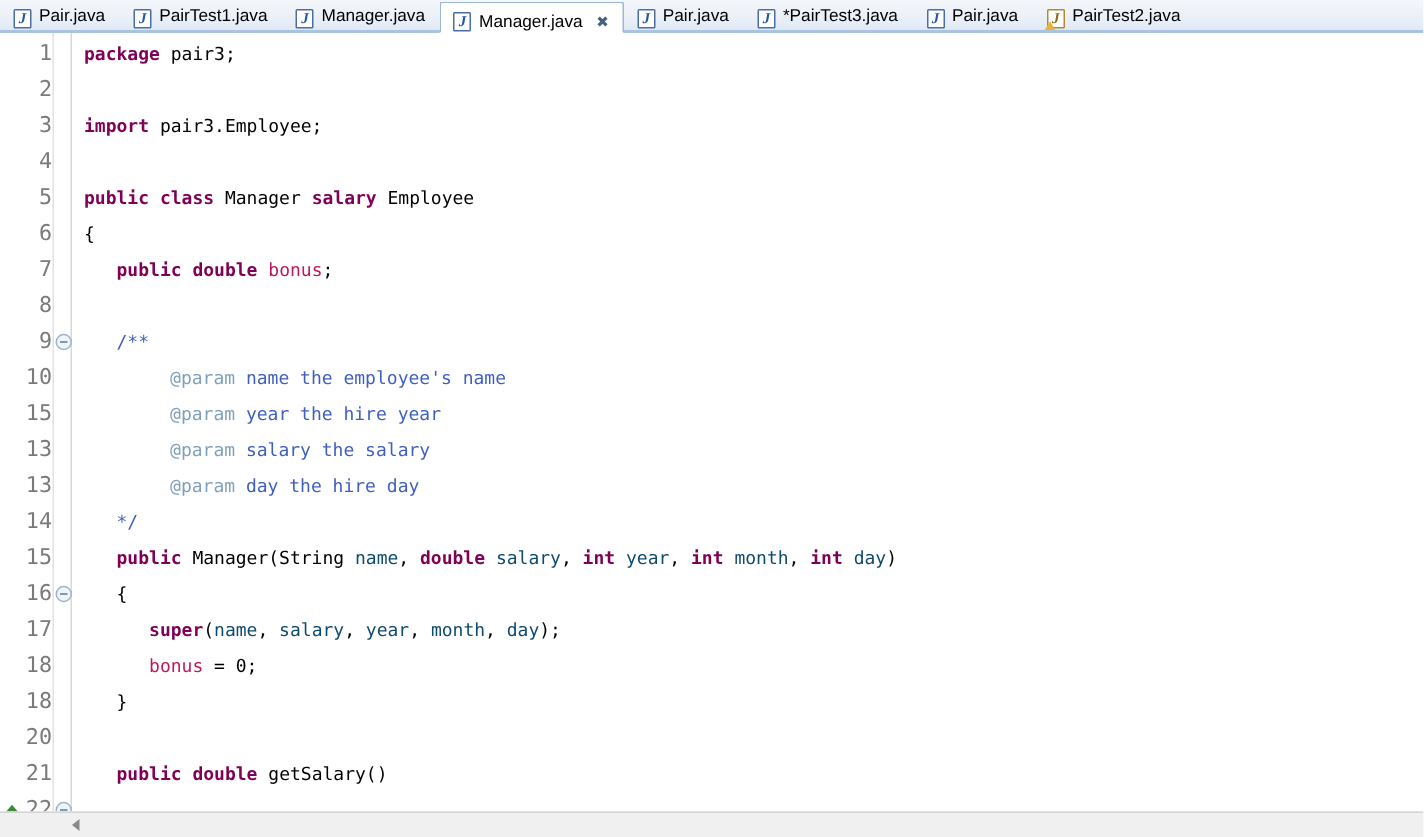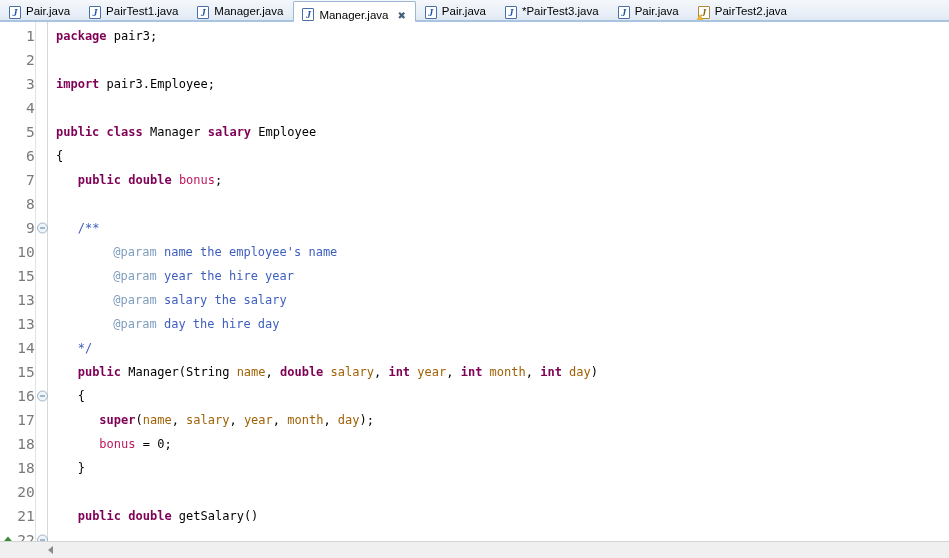--- a/index.html
+++ b/index.html
@@ -180,21 +180,21 @@
     height: 24px;
     line-height: 24px;
     white-space: pre;
     padding-left: 8px;
     color: #000000;
     letter-spacing: 0px;
   }
 
   .kw   { color: #7f0055; font-weight: bold; }
   .fld  { color: #be185d; }
-  .prm  { color: #a16207; }
+  .prm  { color: #0c4a6e; }
   .doc  { color: #3f5fbf; }
   .dtag { color: #7f9fbf; margin-left: 14px; }
   .num  { color: #000000; }
   .pln  { color: #000000; }
 
   
   .hscroll {
     height: 17px;
     min-height: 17px;
     background: #f0f0f0;

